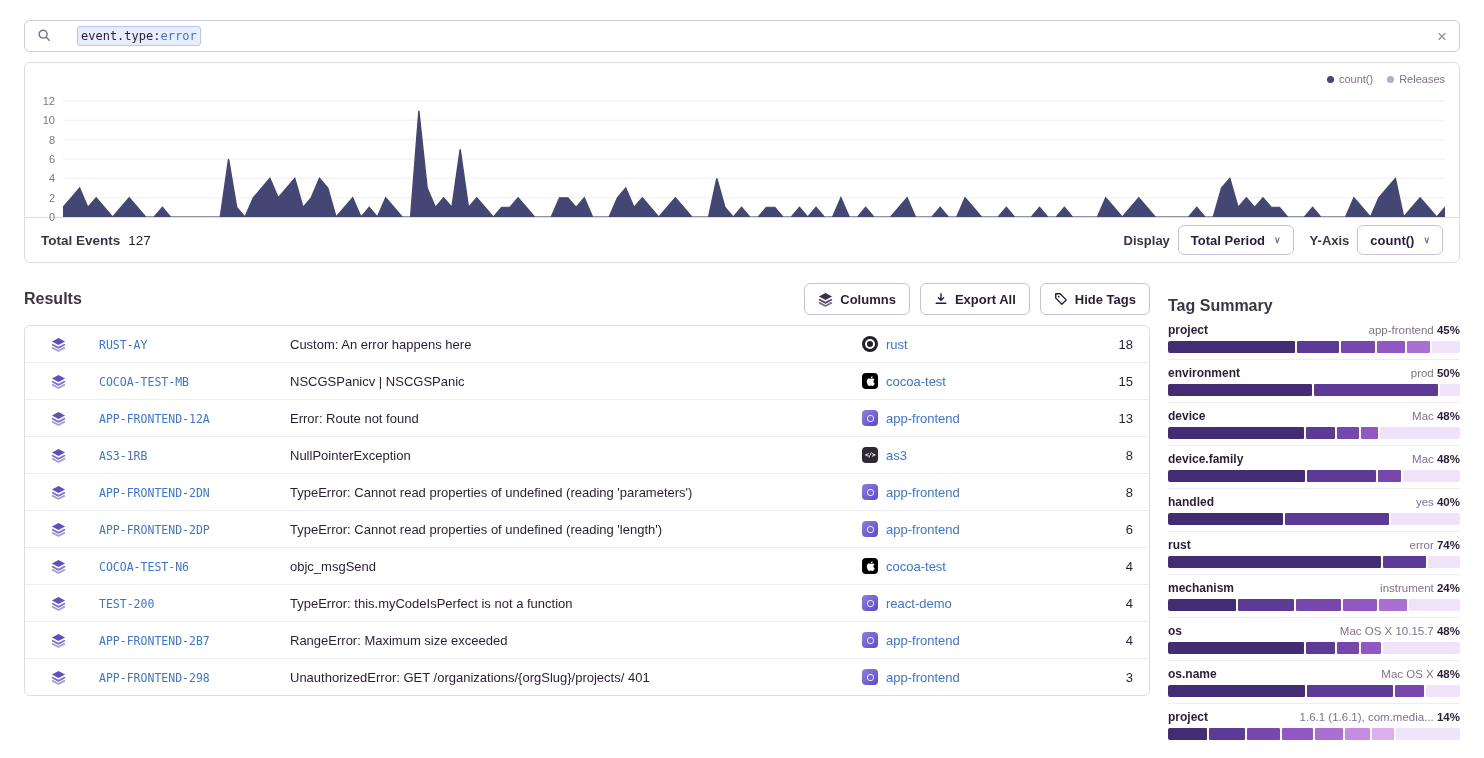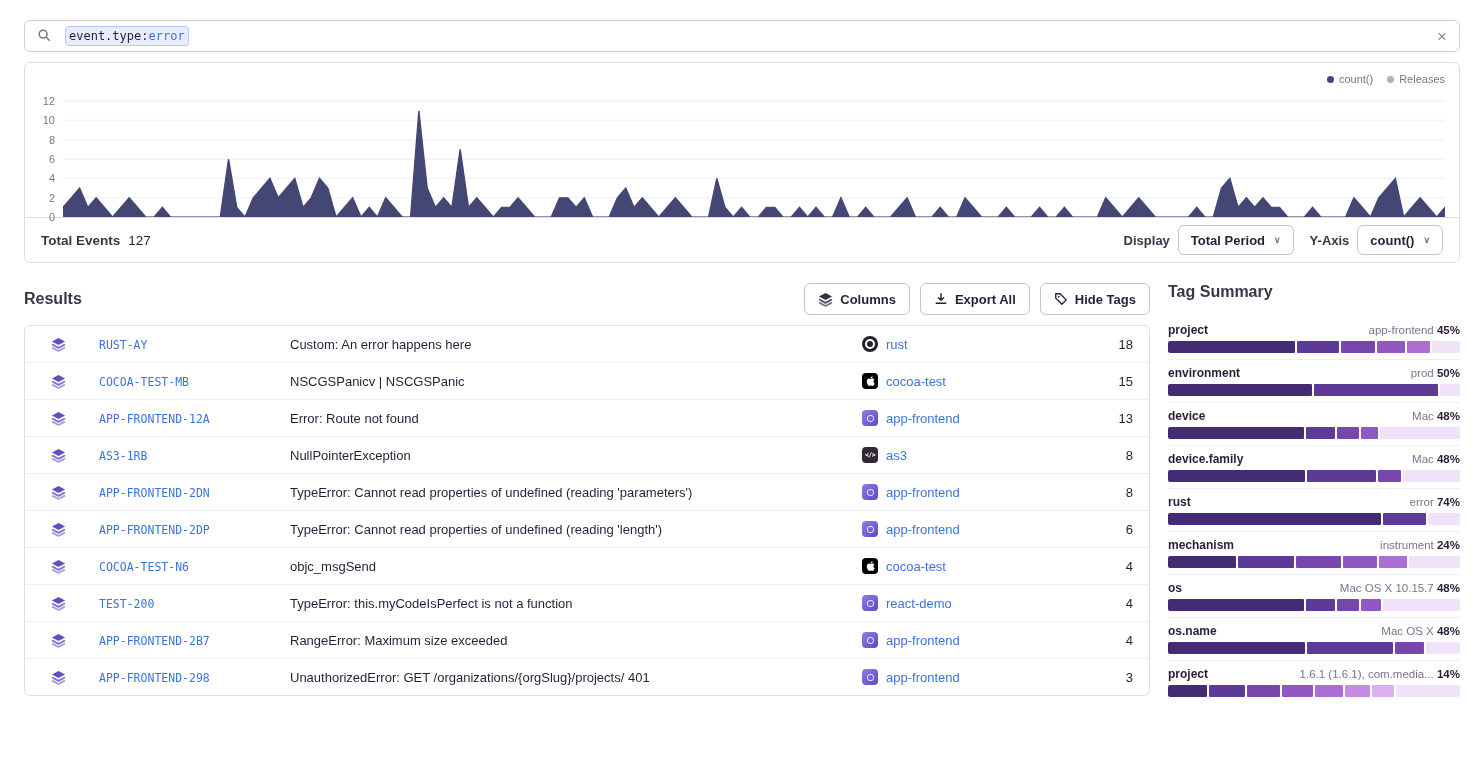--- a/index.html
+++ b/index.html
@@ -2,21 +2,21 @@
 <html><head>
 <meta charset="utf-8">
 <style>
   html,body{margin:0;padding:0}
   body{
     width:1484px;height:758px;overflow:hidden;background:#fff;
     font-family:"Liberation Sans",sans-serif;color:#2b1d38;font-size:13px;
     position:relative;
   }
   
-  .searchbar{margin:20px 24px 10px;display:flex;align-items:center;gap:14px;height:30px;
+  .searchbar{margin:20px 24px 10px;display:flex;align-items:center;gap:26px;height:30px;
     border:1px solid #d2c9dd;border-radius:6px;padding:0 12px;background:#fff}
   .search-token{display:inline-flex;background:#e7edfd;border:1px solid #b9c8f2;border-radius:3px;
     padding:1px 3px;font-family:"DejaVu Sans Mono",monospace;font-size:12px;line-height:16px}
   .tok-key{color:#2b1d38}
   .tok-val{color:#3d74db}
   .search-clear{margin-left:auto;color:#9386a0;font-size:17px;line-height:1;cursor:pointer}
   
   .chart-panel{margin:0 24px;border:1px solid #e0dce5;border-radius:6px;background:#fff}
   .chart-body{position:relative;padding:34px 14px 0 8px;display:flex}
   .legend{position:absolute;top:10px;right:14px;display:flex;gap:14px;font-size:11px;color:#80708f;align-items:center}
@@ -66,21 +66,21 @@
   
   .pi{width:16px;height:16px;border-radius:4px;display:inline-flex;align-items:center;justify-content:center;flex:none;position:relative}
   .pi-rust{background:#24202b;border-radius:50%}
   .pi-rust::after{content:"";position:absolute;inset:3px;border:2px solid #fff;border-radius:50%}
   .pi-apple{background:#000}
   .pi-apple svg{width:12px;height:12px;fill:#fff}
   .pi-app{background:linear-gradient(135deg,#8d7ee6,#5b4bc4)}
   .pi-app::after{content:"";position:absolute;inset:4.5px;border:1.5px solid rgba(255,255,255,.85);border-radius:3px}
   .pi-code{background:#2f2936;color:#fff;font-family:"DejaVu Sans Mono",monospace;font-size:6.5px;font-weight:700;letter-spacing:-.5px}
   
-  .tag-title-row{display:flex;align-items:flex-start;height:32px;margin-bottom:2px}
+  .tag-title-row{display:flex;align-items:flex-end;height:32px;margin-bottom:2px}
   .tag-entry{padding:6px 0;border-top:1px solid #f0ecf4}
   .tag-entry:first-child{border-top:none}
   .tag-head{display:flex;justify-content:space-between;align-items:baseline;margin-bottom:4px;line-height:14px}
   .tag-name{font-weight:700;font-size:12px;color:#2b1d38}
   .tag-val{font-size:11.5px;color:#80708f;white-space:nowrap;overflow:hidden;text-overflow:ellipsis;max-width:205px}
   .tag-val b{color:#2b1d38;font-weight:700}
   .tag-bar{display:flex;gap:2px;height:12px}
   .seg{border-radius:1px;cursor:pointer}
   .seg:first-child{border-top-left-radius:2px;border-bottom-left-radius:2px}
   .seg:last-child{border-top-right-radius:2px;border-bottom-right-radius:2px}
@@ -397,20 +397,31 @@
           </div>
           <div class="tag-bar">
             <div class="seg" style="width:48%;background:#432c73"></div>
             <div class="seg" style="width:24%;background:#5d3a96"></div>
             <div class="seg" style="width:8%;background:#7747ae"></div>
             <div class="seg" style="width:20%;background:#f0e3f9"></div>
           </div>
         </div>
         <div class="tag-entry">
           <div class="tag-head">
+            <span class="tag-name">handled</span>
+            <span class="tag-val">yes <b>40%</b></span>
+          </div>
+          <div class="tag-bar">
+            <div class="seg" style="width:40%;background:#432c73"></div>
+            <div class="seg" style="width:36%;background:#5d3a96"></div>
+            <div class="seg" style="width:24%;background:#f0e3f9"></div>
+          </div>
+        </div>
+        <div class="tag-entry">
+          <div class="tag-head">
             <span class="tag-name">rust</span>
             <span class="tag-val">error <b>74%</b></span>
           </div>
           <div class="tag-bar">
             <div class="seg" style="width:74%;background:#432c73"></div>
             <div class="seg" style="width:15%;background:#5d3a96"></div>
             <div class="seg" style="width:11%;background:#f0e3f9"></div>
           </div>
         </div>
         <div class="tag-entry">

